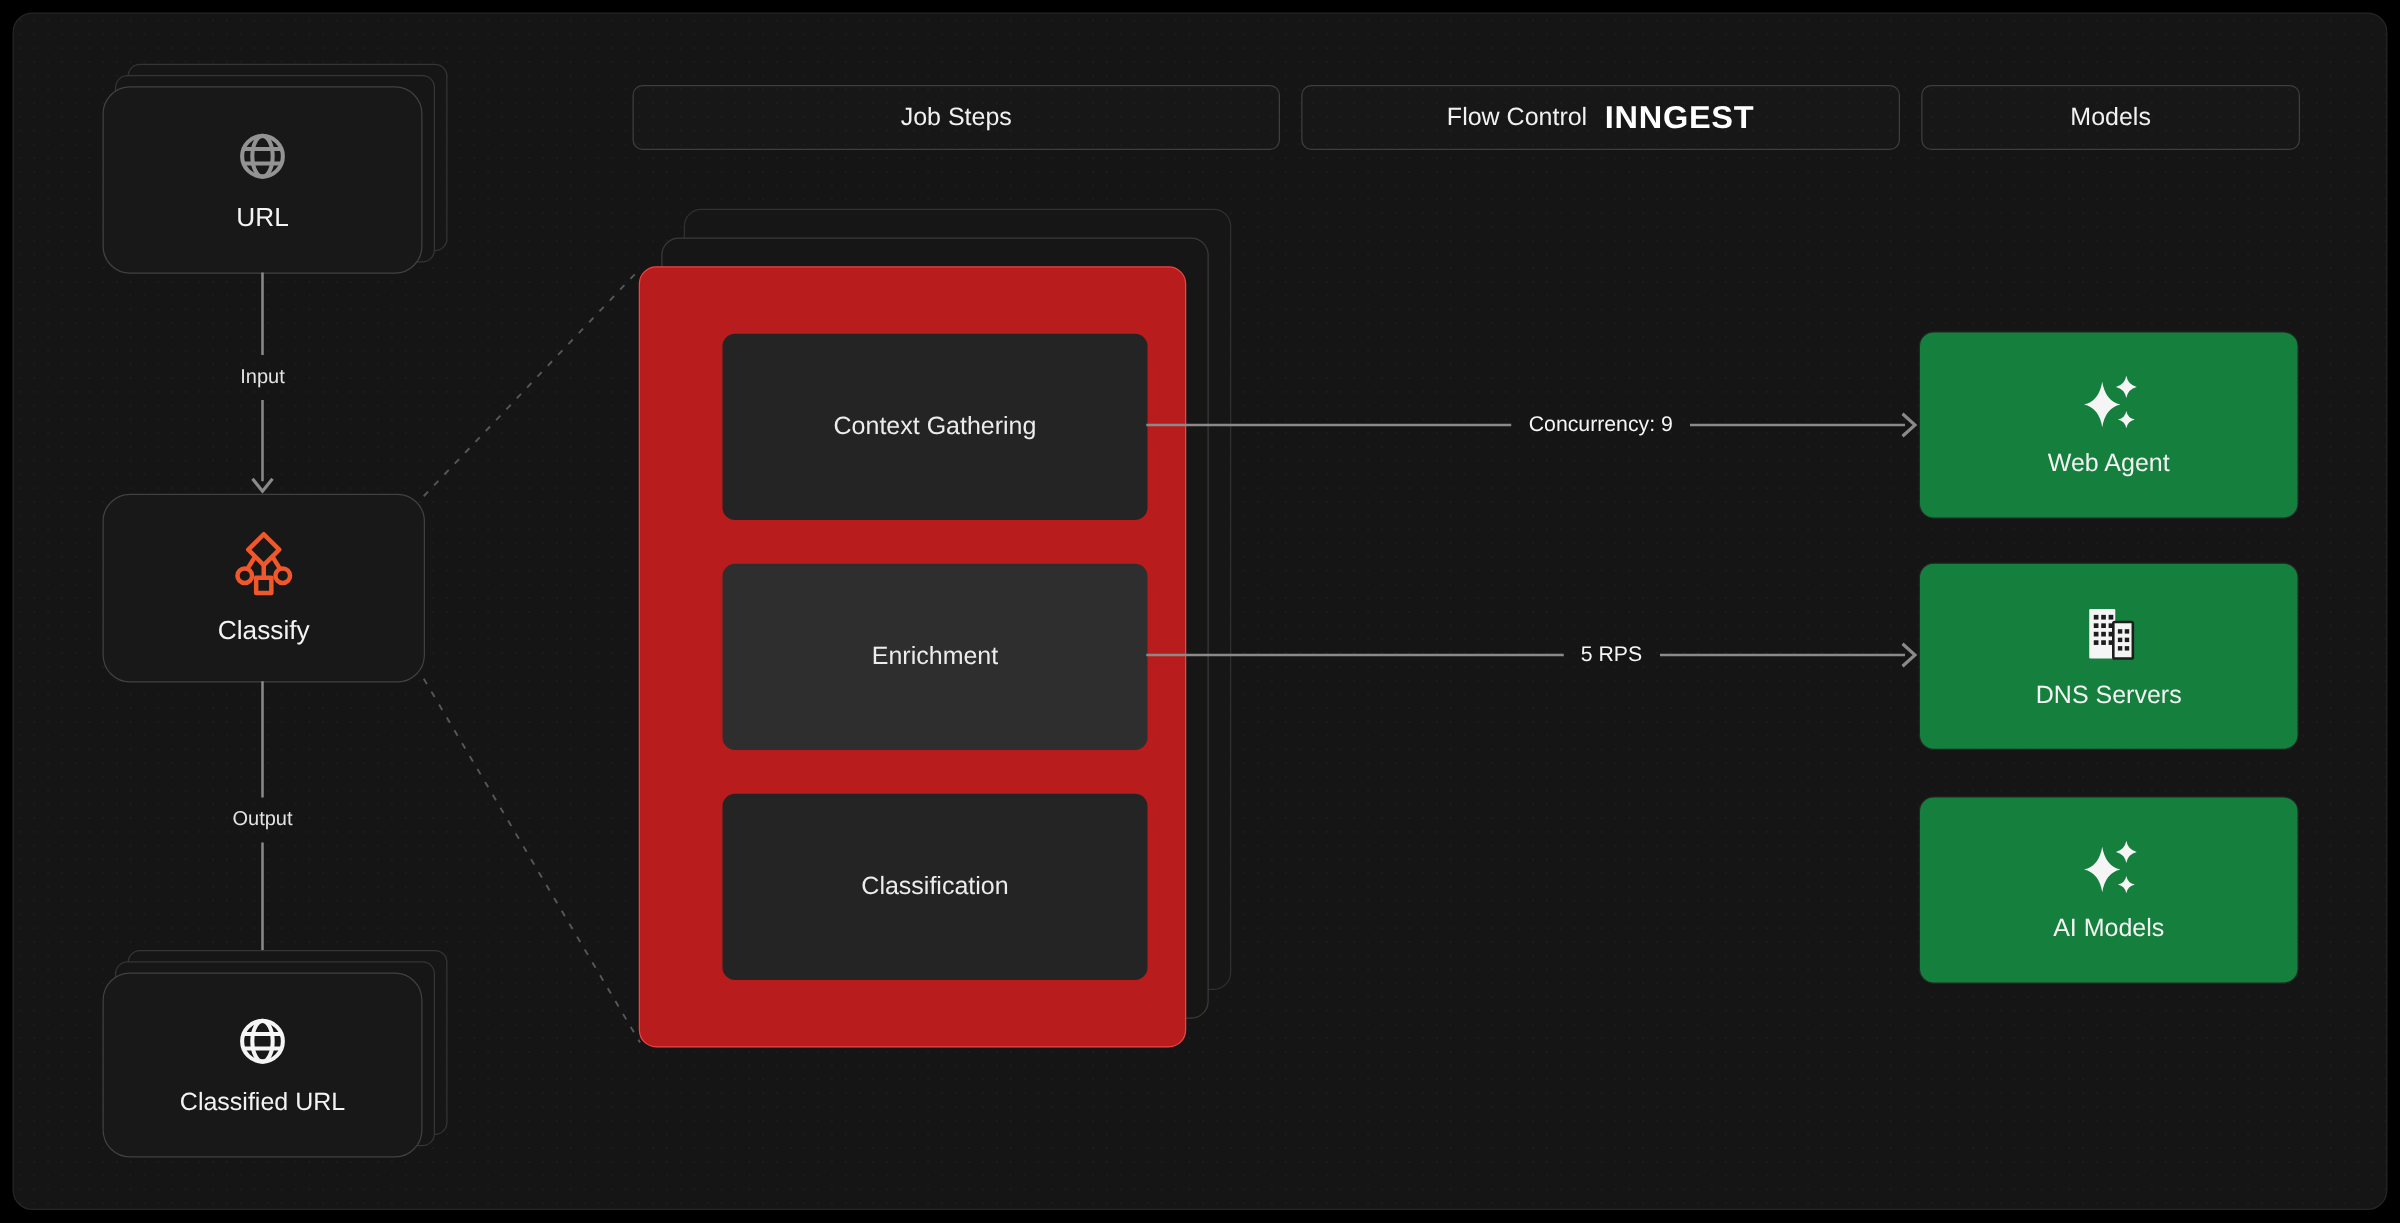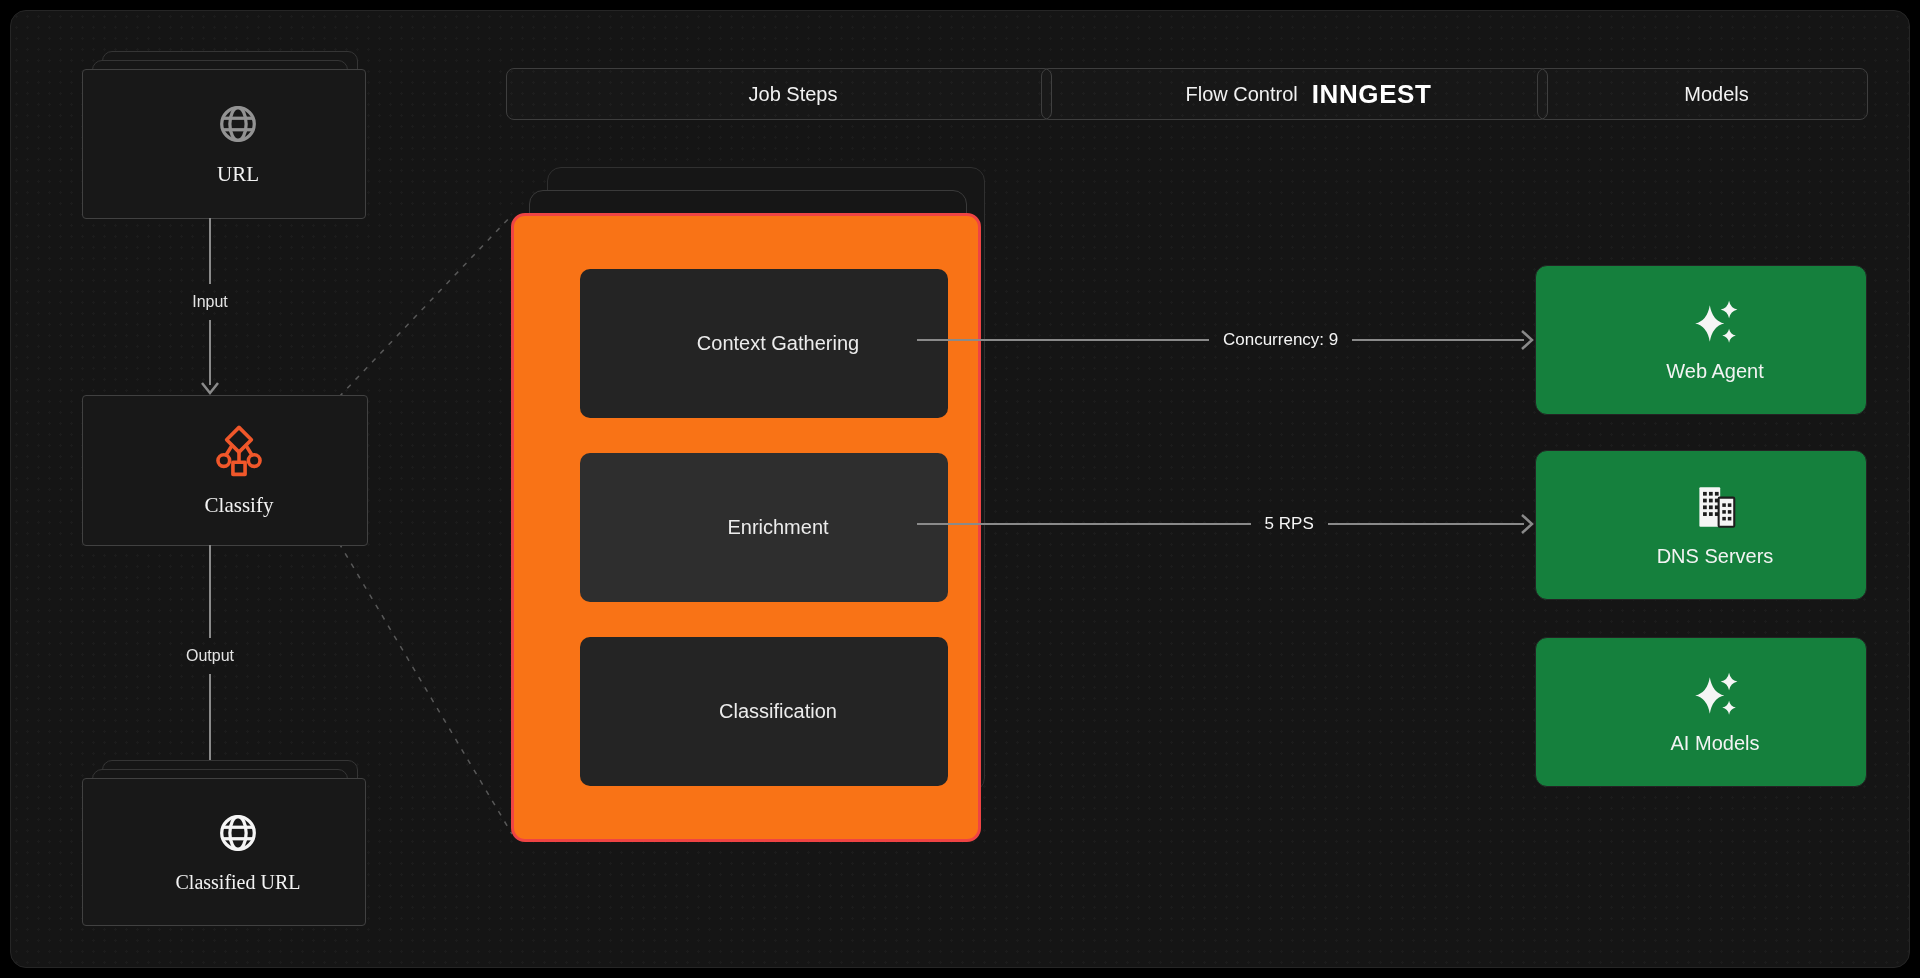--- a/index.html
+++ b/index.html
@@ -10,43 +10,42 @@
   }
   .frame{
     position:absolute;left:10px;top:10px;right:10px;bottom:10px;
     background:#151515;border:1px solid #262626;border-radius:16px;
     background-image:radial-gradient(rgba(255,255,255,0.030) 1px, transparent 1.2px);
     background-size:11px 11px;
   }
   .dots{
     background-image:radial-gradient(rgba(255,255,255,0.05) 1px, transparent 1.2px);
     background-size:11px 11px;
-    padding-left:28px;
   }
   
   .card{
     position:absolute;display:flex;flex-direction:column;align-items:center;
     justify-content:center;gap:15px;background:#181818;border:1px solid #414141;
-    border-radius:4px;color:#f3f3f3;font-size:21px;font-family:Liberation Serif, serif;
+    border-radius:22px;color:#f3f3f3;font-size:21px;
   }
   .ghost{
     position:absolute;background:#161616;border:1px solid #353535;border-radius:10px;
   }
   
   .hdr{
     position:absolute;height:50px;display:flex;align-items:center;justify-content:center;
     gap:14px;border:1px solid #3e3e3e;border-radius:8px;color:#f1f1f1;font-size:20px;
     background:rgba(255,255,255,0.012);
   }
   .logo{font-weight:800;font-size:26px;letter-spacing:0.6px;color:#fff;transform:scaleY(0.97);}
   
   .biglayer{position:absolute;width:436px;height:623px;background:#161616;border:1px solid #303030;border-radius:14px;}
   .bigcard{
     position:absolute;left:511px;top:213px;width:436px;height:623px;
-    background:#f97316;border:3px solid #ef4444;border-radius:14px;
+    background:#b91c1c;border:1px solid #ef4444;border-radius:14px;
   }
   .step{
     position:absolute;left:66px;width:340px;height:149px;background:#242424;border-radius:10px;
     display:flex;align-items:center;justify-content:center;color:#ececec;font-size:20px;
   }
   .step.hl{background:#2e2e2e;}
   
   .rightcard{
     position:absolute;left:1535px;width:302px;height:148px;background:#15803d;border-radius:12px;
     display:flex;flex-direction:column;align-items:center;justify-content:center;gap:13px;

